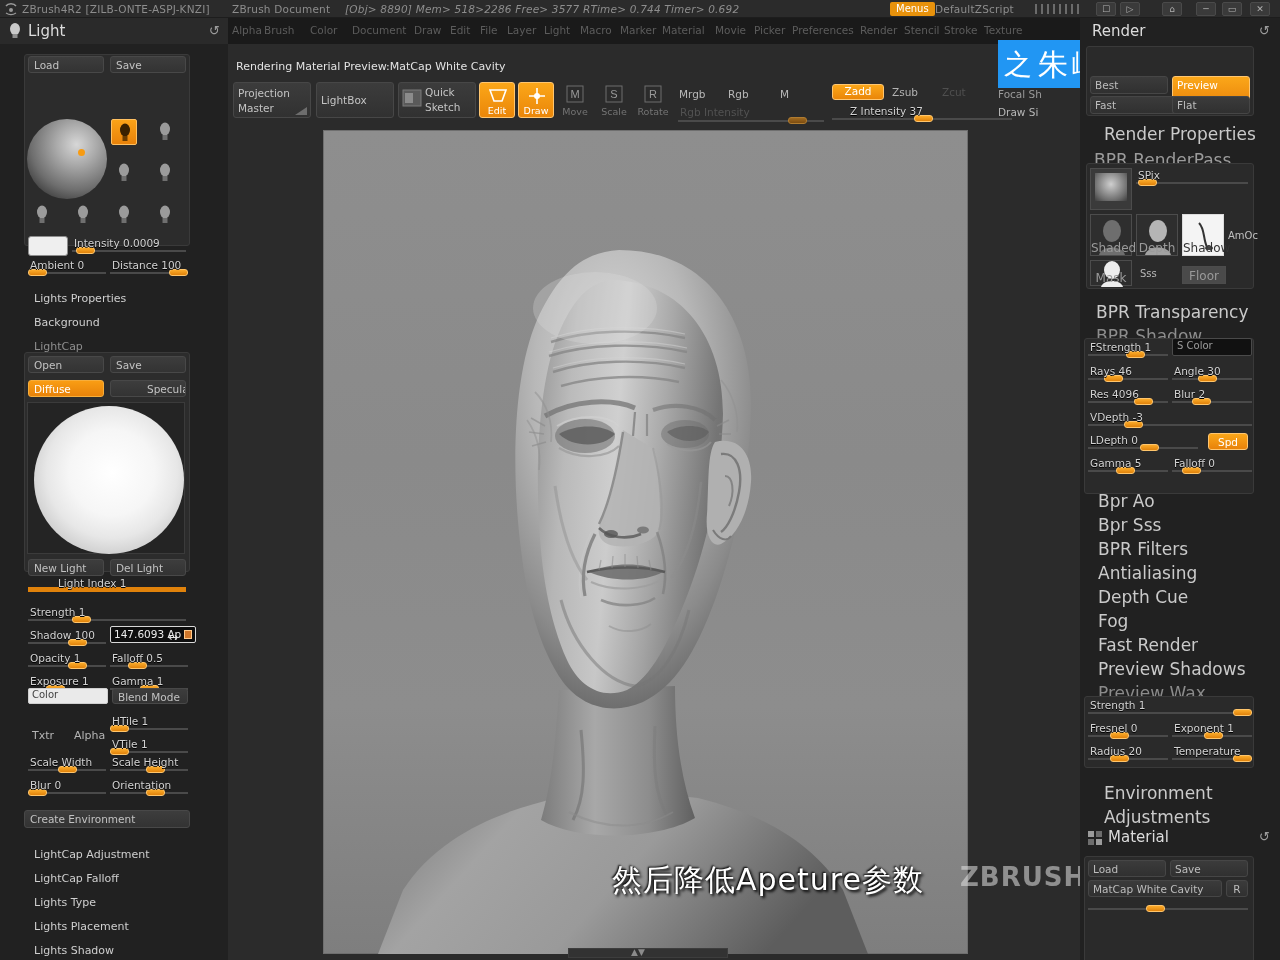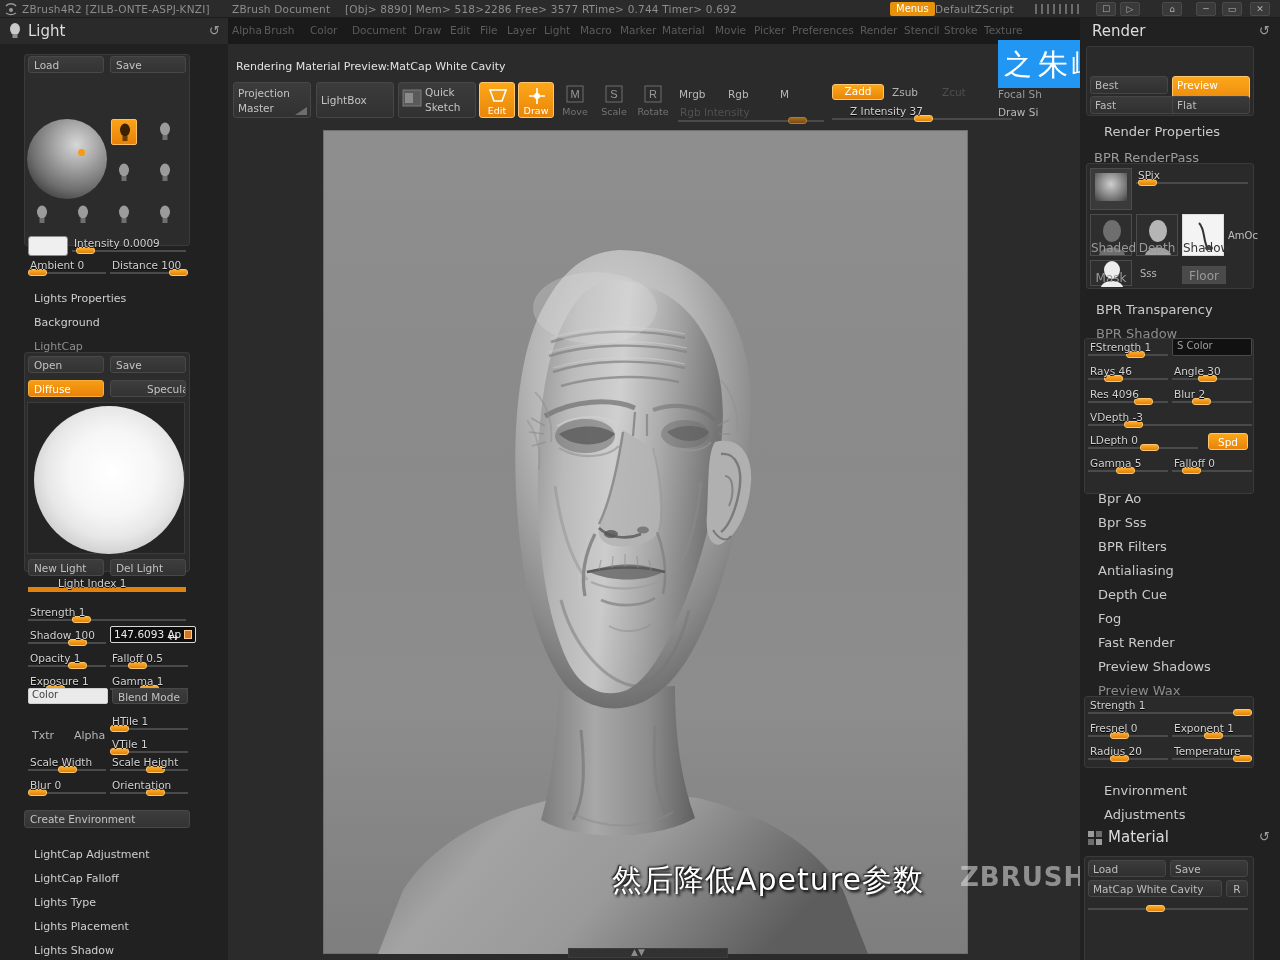--- a/index.html
+++ b/index.html
@@ -11,21 +11,21 @@
     -webkit-font-smoothing:none;
   }
   .abs{position:absolute;}
 
   
   #titlebar{left:0;top:0;width:1280px;height:18px;background:#2b2b2b;border-bottom:1px solid #1d1d1d;}
   #titlebar .tb-logo{position:absolute;left:4px;top:2px;width:14px;height:14px;color:#9a9a9a;}
   #titlebar .tb-txt{position:absolute;top:3px;font-size:10.5px;color:#8d8d8d;letter-spacing:.2px;white-space:nowrap;}
   #tb-app{left:22px;}
   #tb-doc{left:232px;}
-  #tb-stats{left:345px;color:#838383;}
+  #tb-stats{left:345px;color:#838383;font-style:italic;}
   .tb-btn{position:absolute;top:2px;width:20px;height:14px;background:#3a3a3a;border:1px solid #4a4a4a;border-radius:2px;}
   .tb-btn span{display:block;text-align:center;font-size:9px;line-height:12px;color:#b0b0b0;}
   #tb-menus{position:absolute;left:890px;top:2px;height:14px;padding:0 6px;background:#e8920c;color:#fff;font-size:10px;line-height:14px;border-radius:2px;}
   #tb-script{position:absolute;left:935px;top:3px;font-size:10px;color:#c9c9c9;}
   #tb-slider{position:absolute;left:1035px;top:4px;width:52px;height:10px;}
   #tb-slider i{position:absolute;top:0;width:2px;height:10px;background:#6b6b6b;}
 
   
   #lightHdr{left:0;top:18px;width:228px;height:26px;background:#2a2a2a;}
   #lightHdr .bulb{position:absolute;left:6px;top:4px;width:18px;height:18px;}
@@ -127,21 +127,21 @@
 
   
   #rightPal{left:1080px;top:18px;width:200px;height:942px;background:#212121;}
   #rendHdr{position:absolute;left:0;top:0;width:200px;height:26px;}
   #rendHdr .ttl{position:absolute;left:12px;top:4px;font-size:15px;color:#dcdcdc;}
   #rendHdr .reset{position:absolute;right:10px;top:5px;font-size:13px;color:#9c9c9c;}
 
   .rbtn{position:absolute;background:linear-gradient(#3b3b3b,#303030);border:1px solid #464646;border-radius:3px;
         font-size:10.5px;color:#bdbdbd;line-height:16px;padding-left:4px;white-space:nowrap;overflow:hidden;}
   .rbtn.on{background:linear-gradient(#fba719,#e8820a);border-color:#ffc670;color:#fff;}
-  .rsec{position:absolute;font-size:13px;color:#cacaca;white-space:nowrap;}
+  .rsec{position:absolute;font-size:17px;color:#cacaca;white-space:nowrap;}
   .rgroup{position:absolute;background:#2a2a2a;border:1px solid #3a3a3a;border-radius:3px;}
 
   .passthumb{position:absolute;background:#3a3a3a;border:1px solid #4c4c4c;}
   .passthumb .pl{position:absolute;left:0;right:0;bottom:0;text-align:center;font-size:12px;color:#9a9a9a;}
 </style>
 </head>
 <body>
 
 <div id="titlebar" class="abs">
   <span class="tb-logo">

